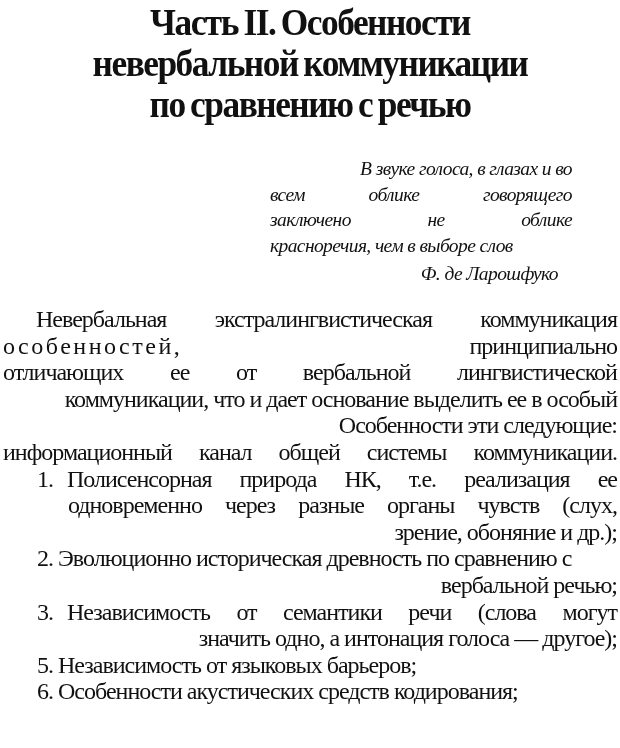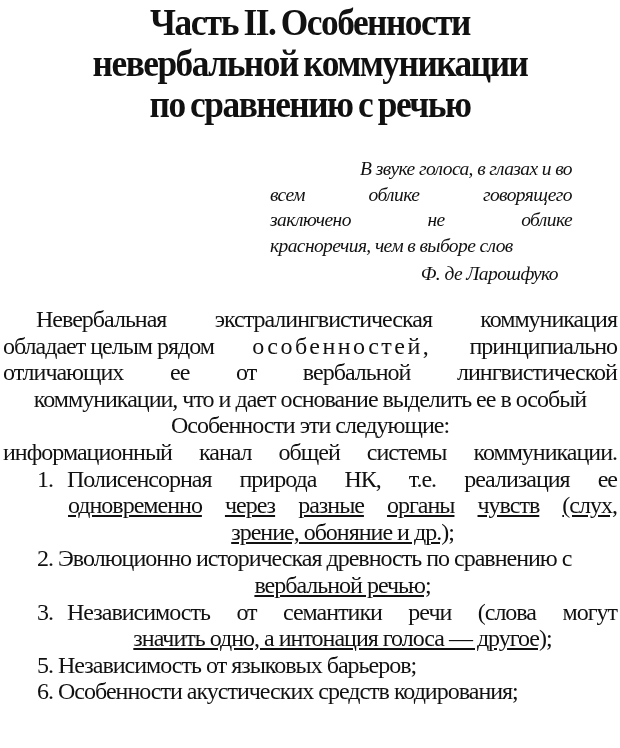--- a/index.html
+++ b/index.html
@@ -22,27 +22,27 @@
     letter-spacing: -0.6px;
   }
   .epigraph .q-line { display: flex; justify-content: space-between; white-space: nowrap; }
   .epigraph .q-line.first { justify-content: flex-end; }
   .epigraph .author { text-align: right; margin-top: 3px; padding-right: 14px; }
   .body {
     position: absolute; left: 3px; top: 306px; width: 614px;
     font-size: 24px; line-height: 26.6px; letter-spacing: -1px;
   }
   .line { display: flex; justify-content: space-between; white-space: nowrap; }
-  .line.left { justify-content: center; }
+  .line.left { justify-content: flex-end; }
   .line.indent { padding-left: 33px; }
   .spaced { letter-spacing: 2.5px; }
   .item-first { display: flex; white-space: nowrap; padding-left: 34px; }
   .item-first .num { width: 30px; flex: none; }
   .item-first .rest { flex: 1; display: flex; justify-content: space-between; gap: 12px; }
-  .item-cont { padding-left: 65px; text-decoration: underline; }
+  .item-cont { padding-left: 65px; }
   .item-single { padding-left: 34px; white-space: nowrap; }
 </style>
 </head>
 <body>
 
 <div class="title">
   <div>Часть II. Особенности</div>
   <div>невербальной коммуникации</div>
   <div>по сравнению с речью</div>
 </div>
@@ -67,21 +67,20 @@
   <div class="author">Ф. де Ларошфуко</div>
 </div>
 
 <div class="body">
   <div class="line indent">
     <span>Невербальная</span>
     <span>экстралингвистическая</span>
     <span>коммуникация</span>
   </div>
   <div class="line">
-    <span>обладает целым рядом</span>
     <span class="spaced">особенностей,</span>
     <span>принципиально</span>
   </div>
   <div class="line">
     <span>отличающих</span>
     <span>ее</span>
     <span>от</span>
     <span>вербальной</span>
     <span>лингвистической</span>
   </div>

